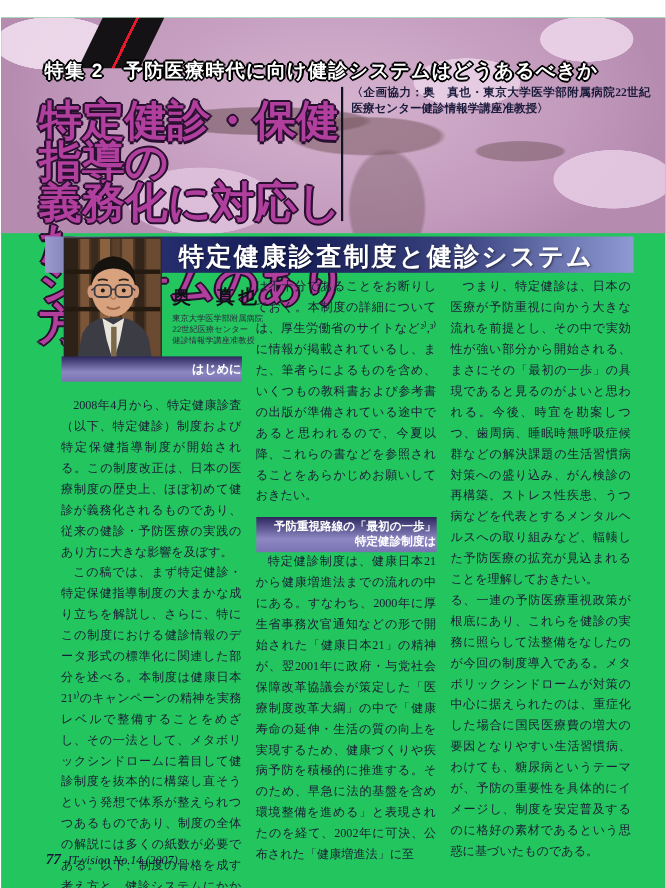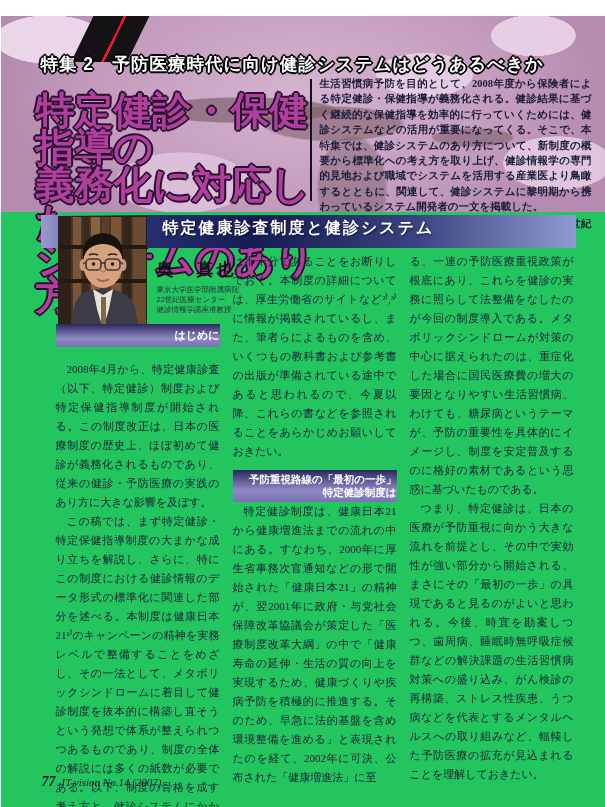--- a/index.html
+++ b/index.html
@@ -56,21 +56,21 @@
   #intro-credit { margin-top:1px; }
 
   
   #title-bar {
     position:absolute; left:40px; top:199px; width:535px; height:33px;
     background:linear-gradient(90deg, #9a9ace 0%, #272f70 18%, #151c54 40%, #3a437f 70%, #8f99d2 100%);
   }
   #title-bar-text {
     position:absolute; left:122px; top:3px;
     font-family:"Liberation Sans", sans-serif; font-weight:bold;
-    font-size:16px; color:#ffffff; letter-spacing:2px; white-space:nowrap;
+    font-size:23px; color:#ffffff; letter-spacing:2px; white-space:nowrap;
     text-shadow:1px 1px 2px rgba(0,0,0,.5);
   }
 
   
   #author-photo {
     position:absolute; left:57px; top:200px; width:89px; height:116px;
     border:1px solid #222; background:#5a4433;
   }
   #author-block { position:absolute; left:156px; top:242px; width:120px; }
   #author-name {
@@ -115,21 +115,20 @@
   <div id="header-photo">
     <div id="slant-ribbon"></div>
     <div id="feature-line">特集 2　予防医療時代に向け健診システムはどうあるべきか</div>
     <div id="main-title">
       <div>特定健診・保健指導の</div>
       <div>義務化に対応した</div>
       <div>システムのあり方</div>
     </div>
     <div id="header-divider"></div>
     <div id="intro-block">
-      <div>生活習慣病予防を目的として、2008年度から保険者による特定健診・保健指導が義務化される。健診結果に基づく継続的な保健指導を効率的に行っていくためには、健診システムなどの活用が重要になってくる。そこで、本特集では、健診システムのあり方について、新制度の概要から標準化への考え方を取り上げ、健診情報学の専門的見地および職域でシステムを活用する産業医より鳥瞰するとともに、関連して、健診システムに黎明期から携わっているシステム開発者の一文を掲載した。</div>
       <div id="intro-credit">〈企画協力：奥　真也・東京大学医学部附属病院22世紀医療センター健診情報学講座准教授〉</div>
     </div>
   </div>
 
   <div id="title-bar">
     <div id="title-bar-text">特定健康診査制度と健診システム</div>
   </div>
 
   <div id="author-photo">
     <svg width="87" height="114" viewBox="0 0 87 114">
@@ -183,22 +182,22 @@
   <div id="col2" class="col">
     <p class="body-para">は不十分であることをお断りしておく。本制度の詳細については、厚生労働省のサイトなど²⁾,³⁾に情報が掲載されているし、また、筆者らによるものを含め、いくつもの教科書および参考書の出版が準備されている途中であると思われるので、今夏以降、これらの書などを参照されることをあらかじめお願いしておきたい。</p>
     <div class="section-bar bar-2line bar-gap-top">
       <div>予防重視路線の「最初の一歩」</div>
       <div>特定健診制度は</div>
     </div>
     <p class="body-para indent">特定健診制度は、健康日本21から健康増進法までの流れの中にある。すなわち、2000年に厚生省事務次官通知などの形で開始された「健康日本21」の精神が、翌2001年に政府・与党社会保障改革協議会が策定した「医療制度改革大綱」の中で「健康寿命の延伸・生活の質の向上を実現するため、健康づくりや疾病予防を積極的に推進する。そのため、早急に法的基盤を含め環境整備を進める」と表現されたのを経て、2002年に可決、公布された「健康増進法」に至</p>
   </div>
 
   <div id="col3" class="col">
+    <p class="body-para indent">つまり、特定健診は、日本の医療が予防重視に向かう大きな流れを前提とし、その中で実効性が強い部分から開始される、まさにその「最初の一歩」の具現であると見るのがよいと思われる。今後、時宜を勘案しつつ、歯周病、睡眠時無呼吸症候群などの解決課題の生活習慣病対策への盛り込み、がん検診の再構築、ストレス性疾患、うつ病などを代表とするメンタルヘルスへの取り組みなど、輻輳した予防医療の拡充が見込まれることを理解しておきたい。</p>
     <p class="body-para">る、一連の予防医療重視政策が根底にあり、これらを健診の実務に照らして法整備をなしたのが今回の制度導入である。メタボリックシンドロームが対策の中心に据えられたのは、重症化した場合に国民医療費の増大の要因となりやすい生活習慣病、わけても、糖尿病というテーマが、予防の重要性を具体的にイメージし、制度を安定普及するのに格好の素材であるという思惑に基づいたものである。</p>
-    <p class="body-para indent">つまり、特定健診は、日本の医療が予防重視に向かう大きな流れを前提とし、その中で実効性が強い部分から開始される、まさにその「最初の一歩」の具現であると見るのがよいと思われる。今後、時宜を勘案しつつ、歯周病、睡眠時無呼吸症候群などの解決課題の生活習慣病対策への盛り込み、がん検診の再構築、ストレス性疾患、うつ病などを代表とするメンタルヘルスへの取り組みなど、輻輳した予防医療の拡充が見込まれることを理解しておきたい。</p>
 
   </div>
 
   <div id="footer">
     <span id="footer-page">77</span><span id="footer-journal">IT vision No.14 (2007)</span>
   </div>
 
 </div>
 
 </body></html>

